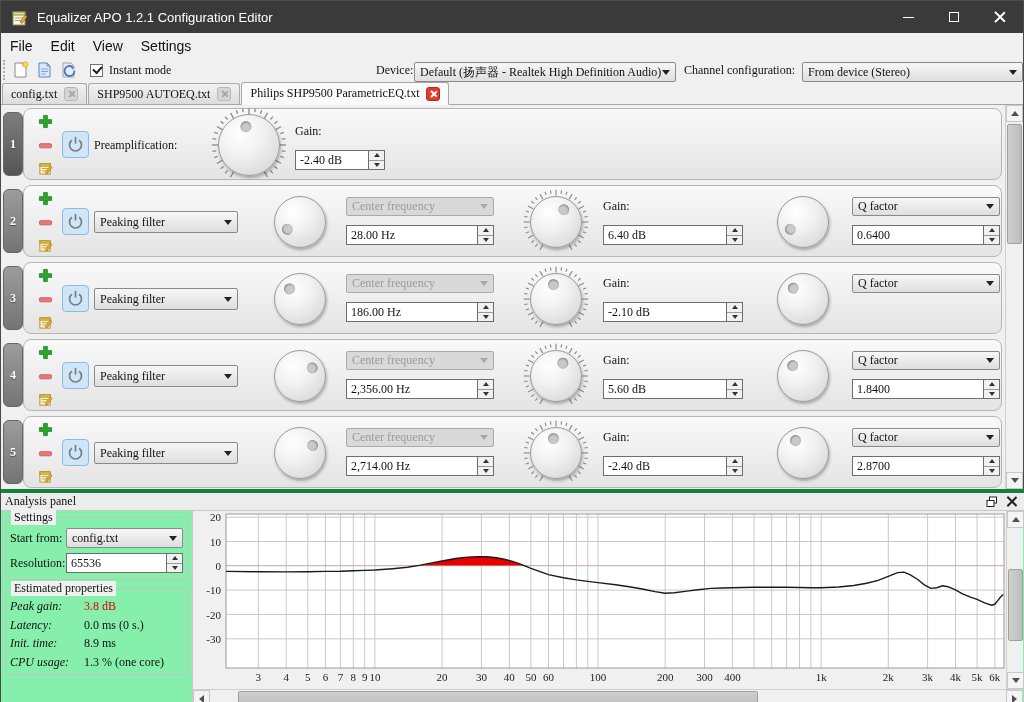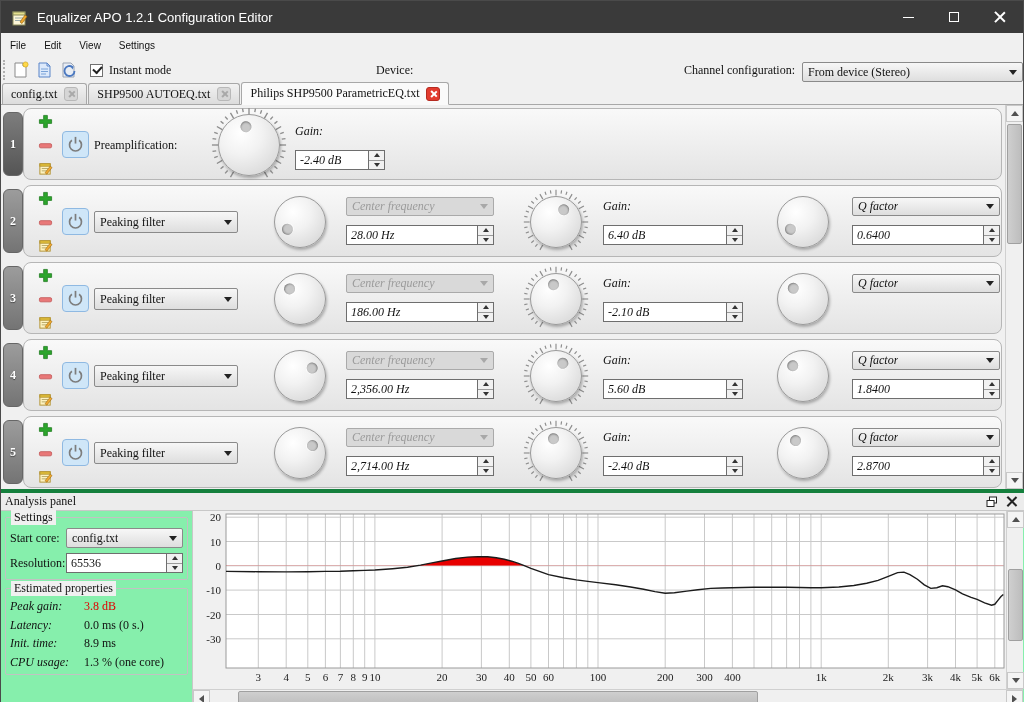--- a/index.html
+++ b/index.html
@@ -14,21 +14,21 @@
   .wctrls { margin-left:auto; display:flex; height:100%; }
   .wctrl { width:46px; height:100%; display:flex; align-items:center; justify-content:center; }
   .min-glyph { width:11px; height:0; border-top:1px solid #fff; }
   .max-glyph { width:10px; height:10px; border:1px solid #fff; }
   .close-glyph { position:relative; width:12px; height:12px; }
   .close-glyph::before,.close-glyph::after { content:""; position:absolute; left:5px; top:-1px; width:1.5px; height:14px; background:#fff; }
   .close-glyph::before { transform:rotate(45deg); }
   .close-glyph::after { transform:rotate(-45deg); }
 
   
-  .menubar { position:absolute; left:0; top:32px; width:100%; height:25px; background:#f0f0f0; display:flex; align-items:center; font-family:"Liberation Sans","DejaVu Sans",sans-serif; font-size:10px; }
+  .menubar { position:absolute; left:0; top:32px; width:100%; height:25px; background:#f0f0f0; display:flex; align-items:center; font-family:"Liberation Sans","DejaVu Sans",sans-serif; font-size:14px; }
   .menu-item { padding:3px 9px; }
 
   
   .toolbar { position:absolute; left:0; top:57px; width:100%; height:24px; display:flex; align-items:center; }
   .tb-handle { width:5px; height:20px; margin-left:2px; border-left:2px dotted #b0b0b0; }
   .tb-btn { width:22px; height:22px; display:flex; align-items:center; justify-content:center; margin-left:2px; }
   .checkbox-wrap { display:flex; align-items:center; margin-left:10px;justify-content:space-between; }
   .checkbox { width:13px; height:13px; background:#fff; border:1px solid #707070; position:relative; }
   .checkbox.checked::after { content:""; position:absolute; left:2px; top:1px; width:7px; height:4px; border-left:2px solid #222; border-bottom:2px solid #222; transform:rotate(-48deg); }
   .checkbox-label { margin-left:6px; }
@@ -84,21 +84,21 @@
   .kw-s { width:52px; height:52px; top:10px; }
   .kw-s .knob { inset:0; }
   
   .kw-g { width:66px; height:66px; top:3px; }
   .kw-g .knob { inset:7px; }
   
   .kw-b { width:76px; height:76px; top:-2px; }
   .kw-b .knob { inset:7px; }
   .kw-b .arm::after { top:6px; }
 
-  .fgroup { position:absolute; top:11px;font-style:italic; }
+  .fgroup { position:absolute; top:11px; }
   .fgroup .g-top { height:19px; margin-bottom:9px; }
   .fgroup .g-label { padding-top:2px; height:19px; margin-bottom:9px; }
   .fg-freq { left:322px; width:148px; }
   .fg-gain { left:579px; width:140px; }
   .fg-q { left:828px; width:148px; }
   .fg-pre { left:271px; width:90px; top:13px; }
   .kw-freq { left:250px; }
   .kw-gainpos { left:499px; }
   .kw-qpos { left:753px; }
   .kw-pre { left:187px; }
@@ -199,20 +199,24 @@
         <path d="M3 2 h8 l3 3 v11 h-11 z" fill="#e8edf4" stroke="#9aa4b4"></path>
         <path d="M12.5 6 a5 5 0 1 0 2 4" fill="none" stroke="#4a78c0" stroke-width="1.8"></path>
         <path d="M10.5 5 l3.2 0.6 -1.2 3" fill="#4a78c0"></path>
       </svg>
     </div>
     <div class="checkbox-wrap">
       <div class="checkbox checked"></div>
       <span class="checkbox-label">Instant mode</span>
     </div>
     <span class="tb-label lbl-device">Device:</span>
+    <div class="combo tb-combo combo-device">
+      <span class="cb-text">Default (扬声器 - Realtek High Definition Audio)</span>
+      <span class="cb-arrow"></span>
+    </div>
     <span class="tb-label lbl-chconf">Channel configuration:</span>
     <div class="combo tb-combo combo-chconf">
       <span class="cb-text">From device (Stereo)</span>
       <span class="cb-arrow"></span>
     </div>
   </div>
 
   <div class="tabbar">
     <div class="tab">
       <span>config.txt</span>
@@ -867,21 +871,21 @@
             <rect x="1" y="4.5" width="7" height="6" fill="#fff" stroke="#222"></rect>
           </svg>
         <span class="a-close"></span>
       </span>
     </div>
     <div class="a-body">
       <div class="a-left">
         <div class="groupbox">
           <span class="gb-title">Settings</span>
           <div class="gb-row">
-            <span class="gb-label">Start core:</span>
+            <span class="gb-label">Start from:</span>
             <div class="combo">
               <span class="cb-text">config.txt</span>
                 <span class="cb-arrow"></span>
             </div>
           </div>
           <div class="gb-row" style="margin-bottom:2px">
             <span class="gb-label">Resolution:</span>
             <div class="spin">
               <span class="spin-val">65536</span>
               <span class="spin-btns">

